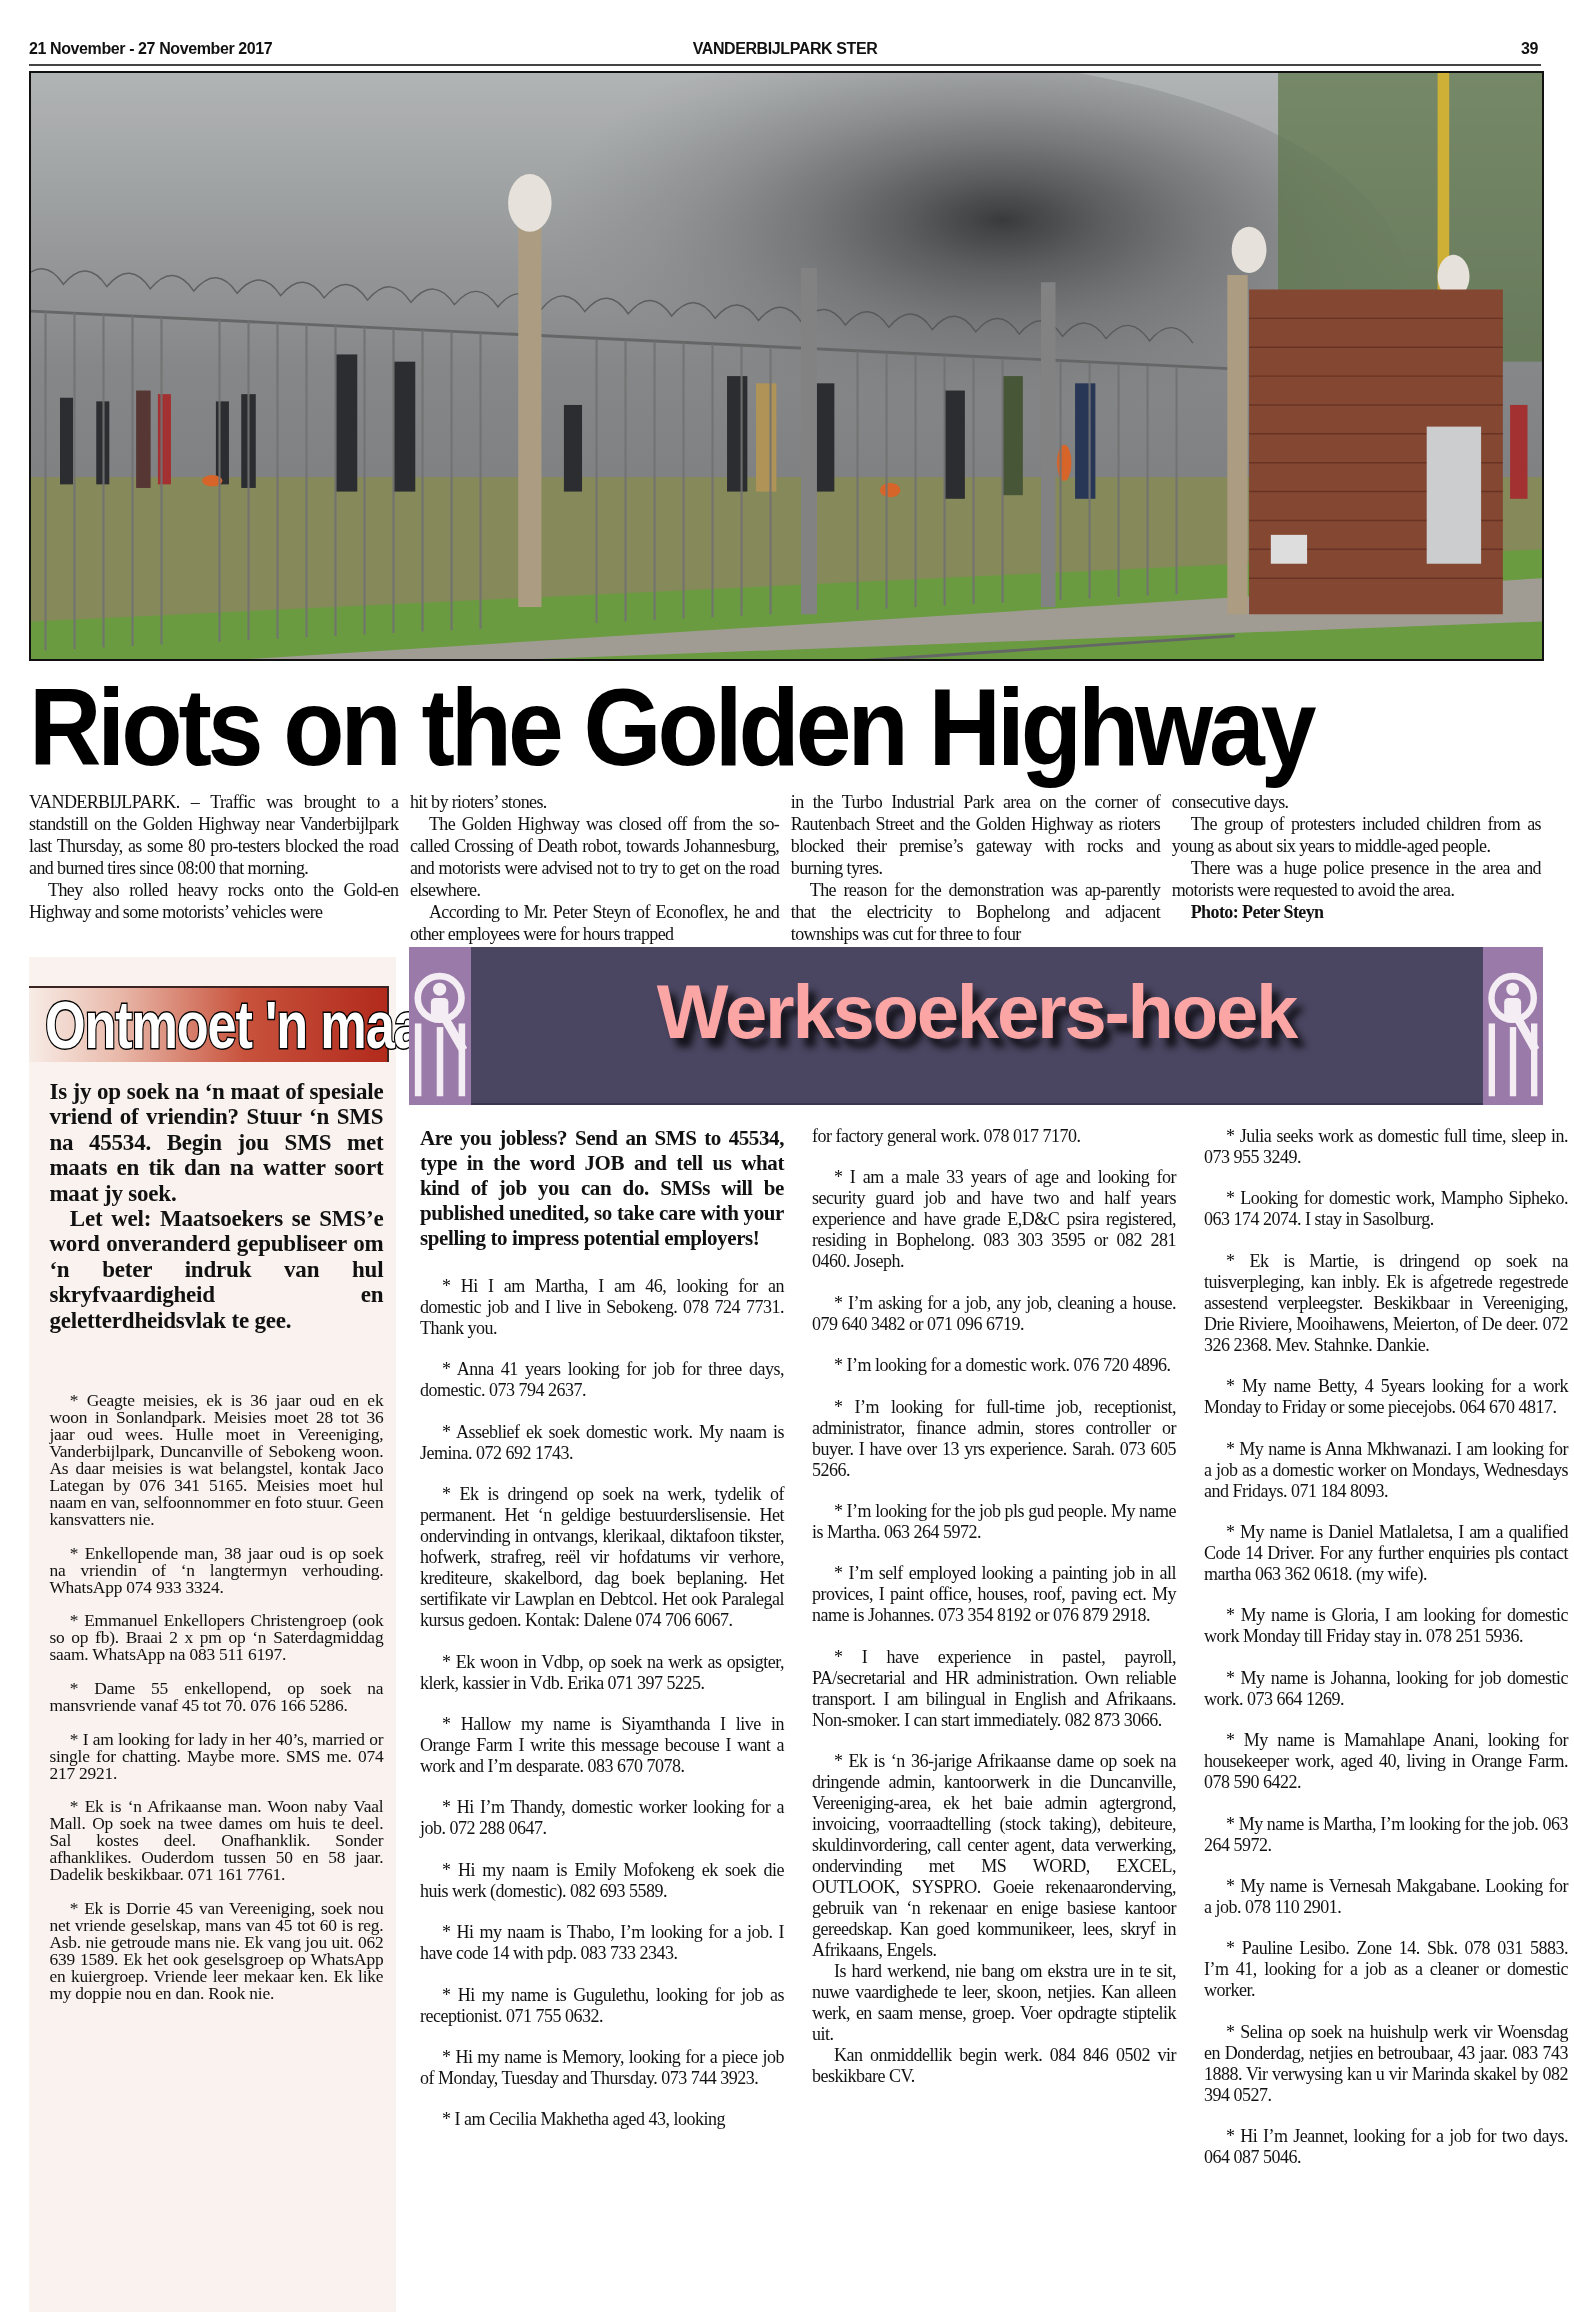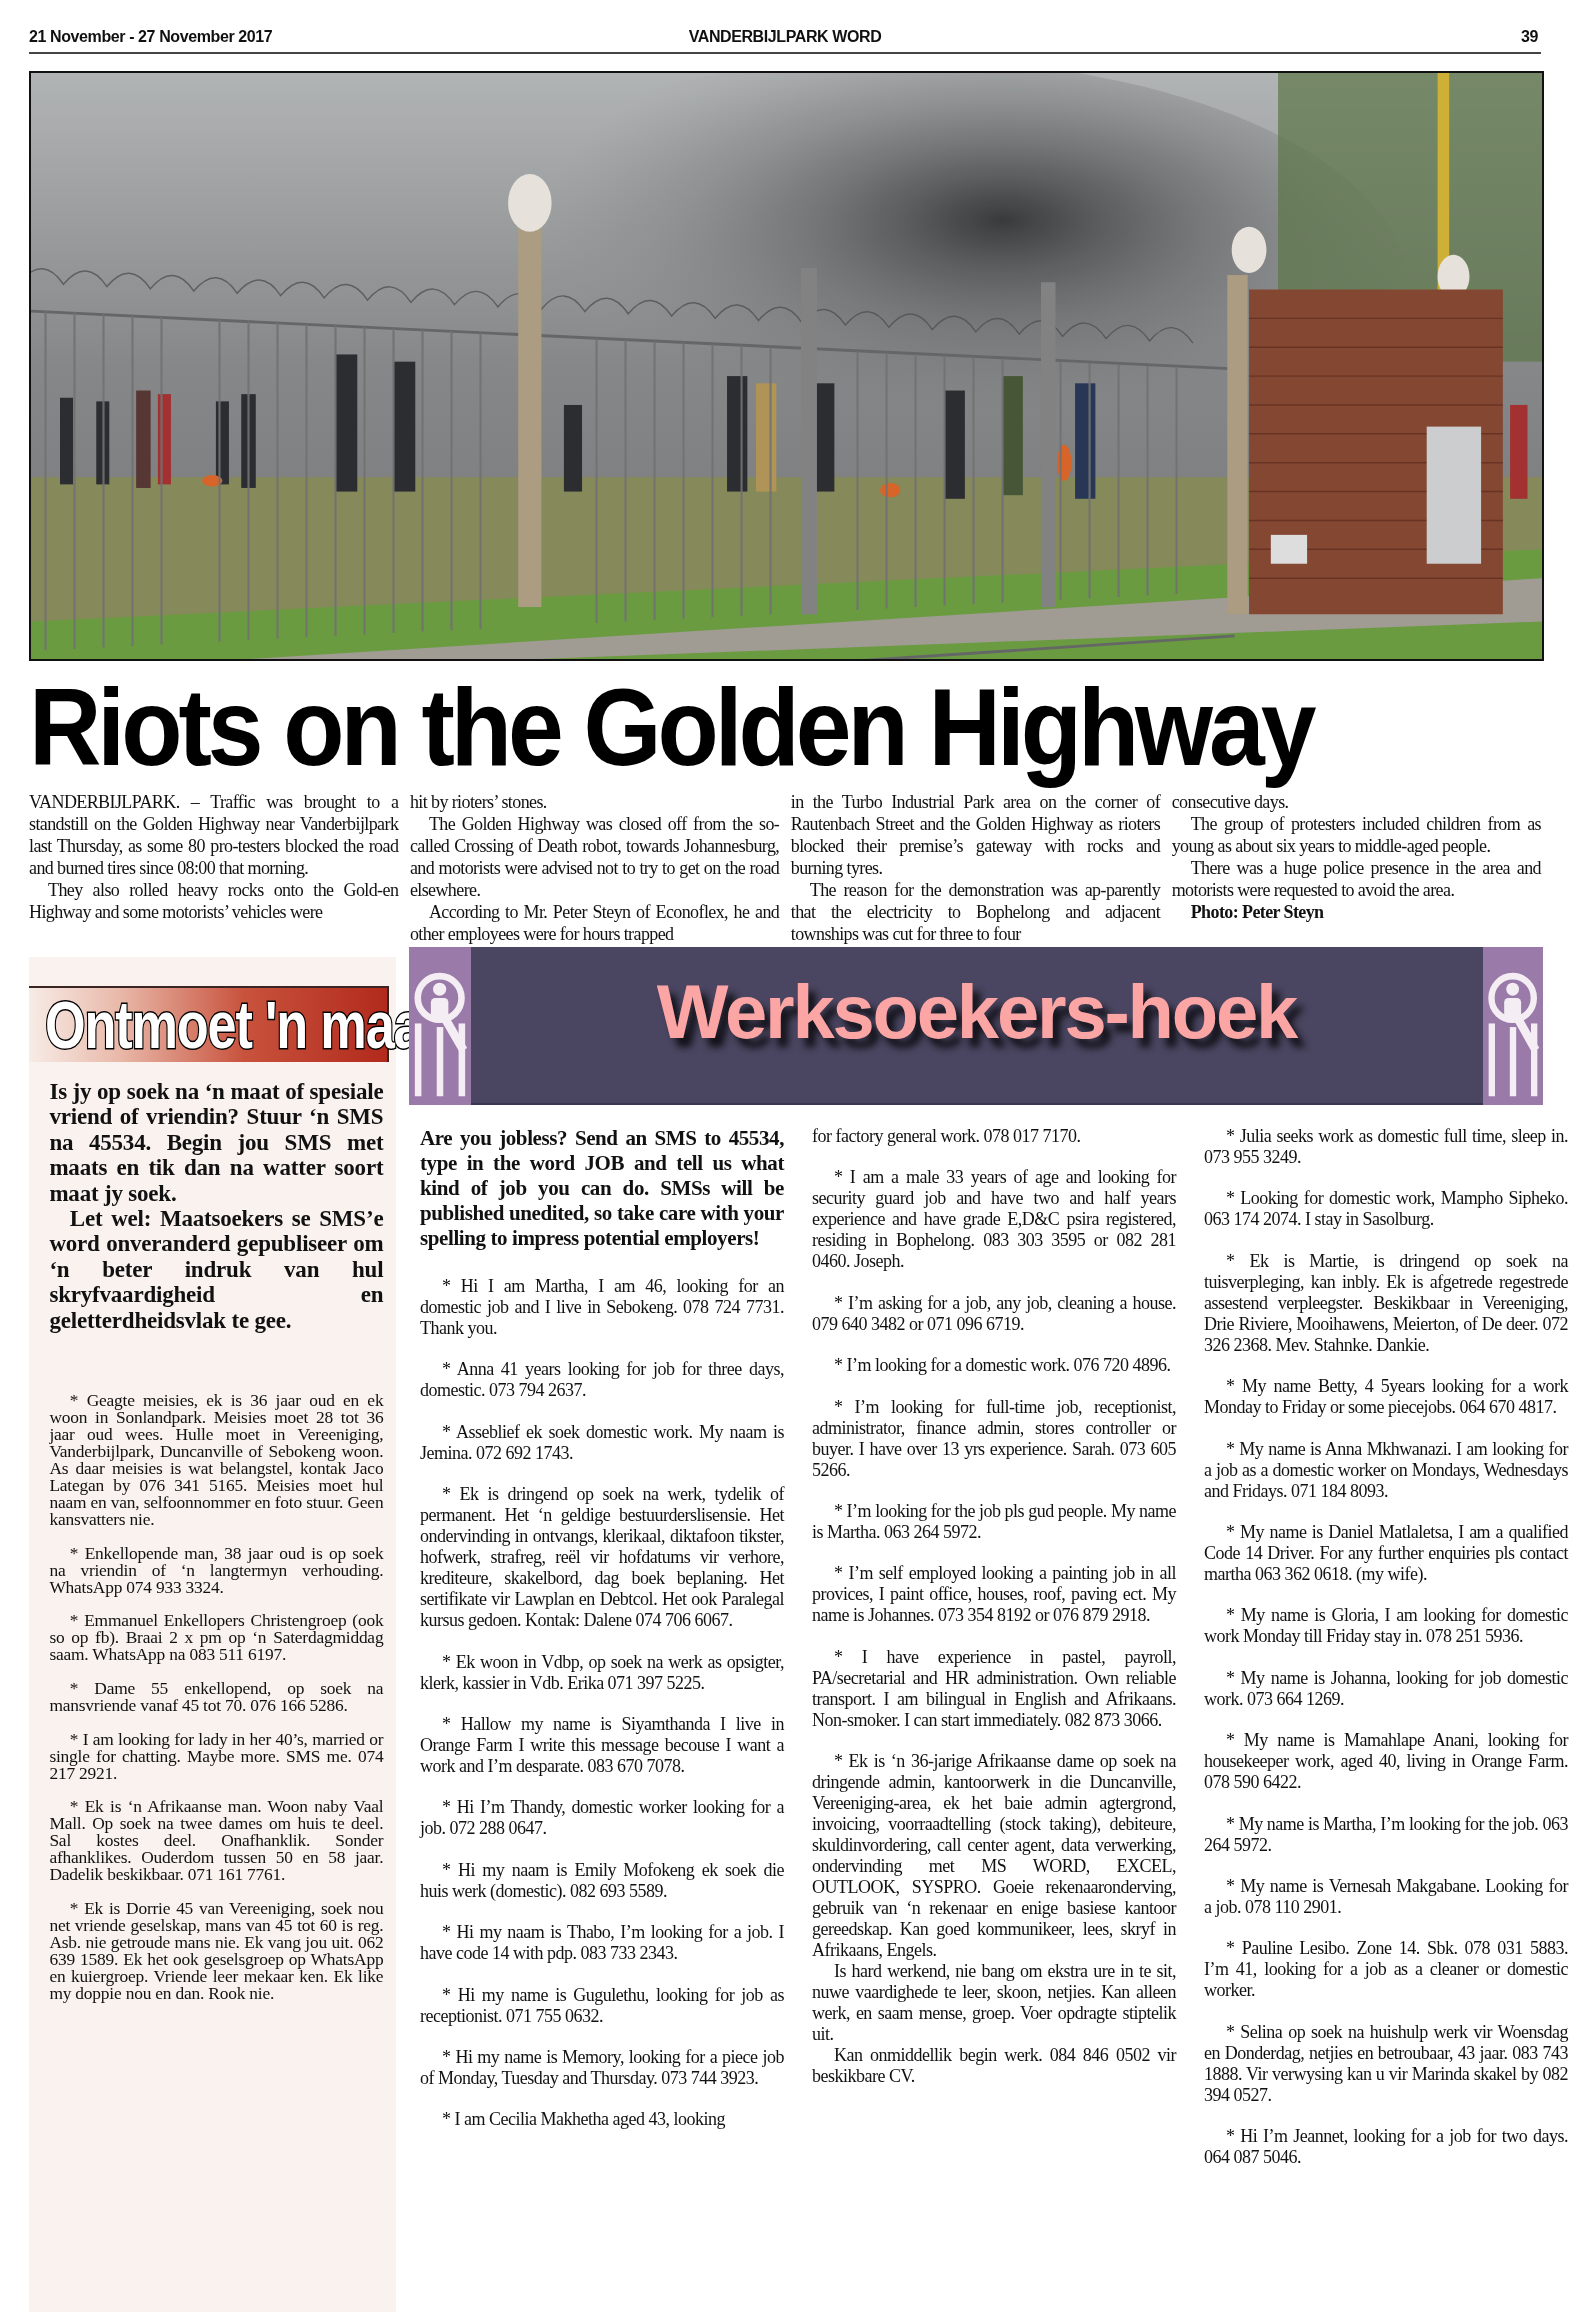--- a/index.html
+++ b/index.html
@@ -1,20 +1,20 @@
 <!DOCTYPE html>
 <html style="font-size:11.6px"><head>
 <meta charset="utf-8">
 <style>
   * { box-sizing: border-box; margin: 0; padding: 0; }
   html, body { width: 1574px; height: 2319px; background: #ffffff; overflow: hidden; }
   body { position: relative; font-family: "Liberation Serif", serif; color: #111; }
 
   
-  .masthead { position: absolute; left: 29px; top: 22px; width: 1512px; height: 32px;
+  .masthead { position: absolute; left: 29px; top: 34px; width: 1512px; height: 32px;
     border-bottom: 2.9px solid #444; font-family: "Liberation Sans", sans-serif; font-weight: bold;
     font-size: 16px; transform-origin: left; }
   .masthead span { position: absolute; top: 5.8px; letter-spacing: -0.4px; }
   .mh-date { left: 0; }
   .mh-paper { left: 0; right: 0; text-align: center; }
   .mh-page { right: 2.9px; text-align: right; }
 
   
   .photo { position: absolute; left: 29px; top: 71px; width: 1515px; height: 590px;
     border: 2.9px solid #111; overflow: hidden; background: #9a9c9b; }
@@ -67,21 +67,21 @@
   .jobs .col p { text-indent: 22px; margin-bottom: 20.4px; }
   .jobs .col p.cont { text-indent: 0; }
   .jobs .col p.tight { margin-bottom: 0; }
   .jobs-intro { font-weight: bold; font-size: 21px; line-height: 25px; text-align: justify; letter-spacing: -0.4px; margin-bottom: 25px; }
 </style>
 </head>
 <body>
 
 <div class="masthead">
   <span class="mh-date">21 November - 27 November 2017</span>
-  <span class="mh-paper">VANDERBIJLPARK WORD</span>
+  <span class="mh-paper">VANDERBIJLPARK STER</span>
   <span class="mh-page">39</span>
 </div>
 
 <div class="photo">
   <svg viewBox="0 0 2084 812" preserveAspectRatio="none">
     <defs>
       <linearGradient id="sky" x1="0" y1="0" x2="0" y2="1">
         <stop offset="0" stop-color="#b9bcbd"></stop>
           <stop offset="0.5" stop-color="#8b8d8f"></stop>
           <stop offset="1" stop-color="#7b7d7f"></stop>

